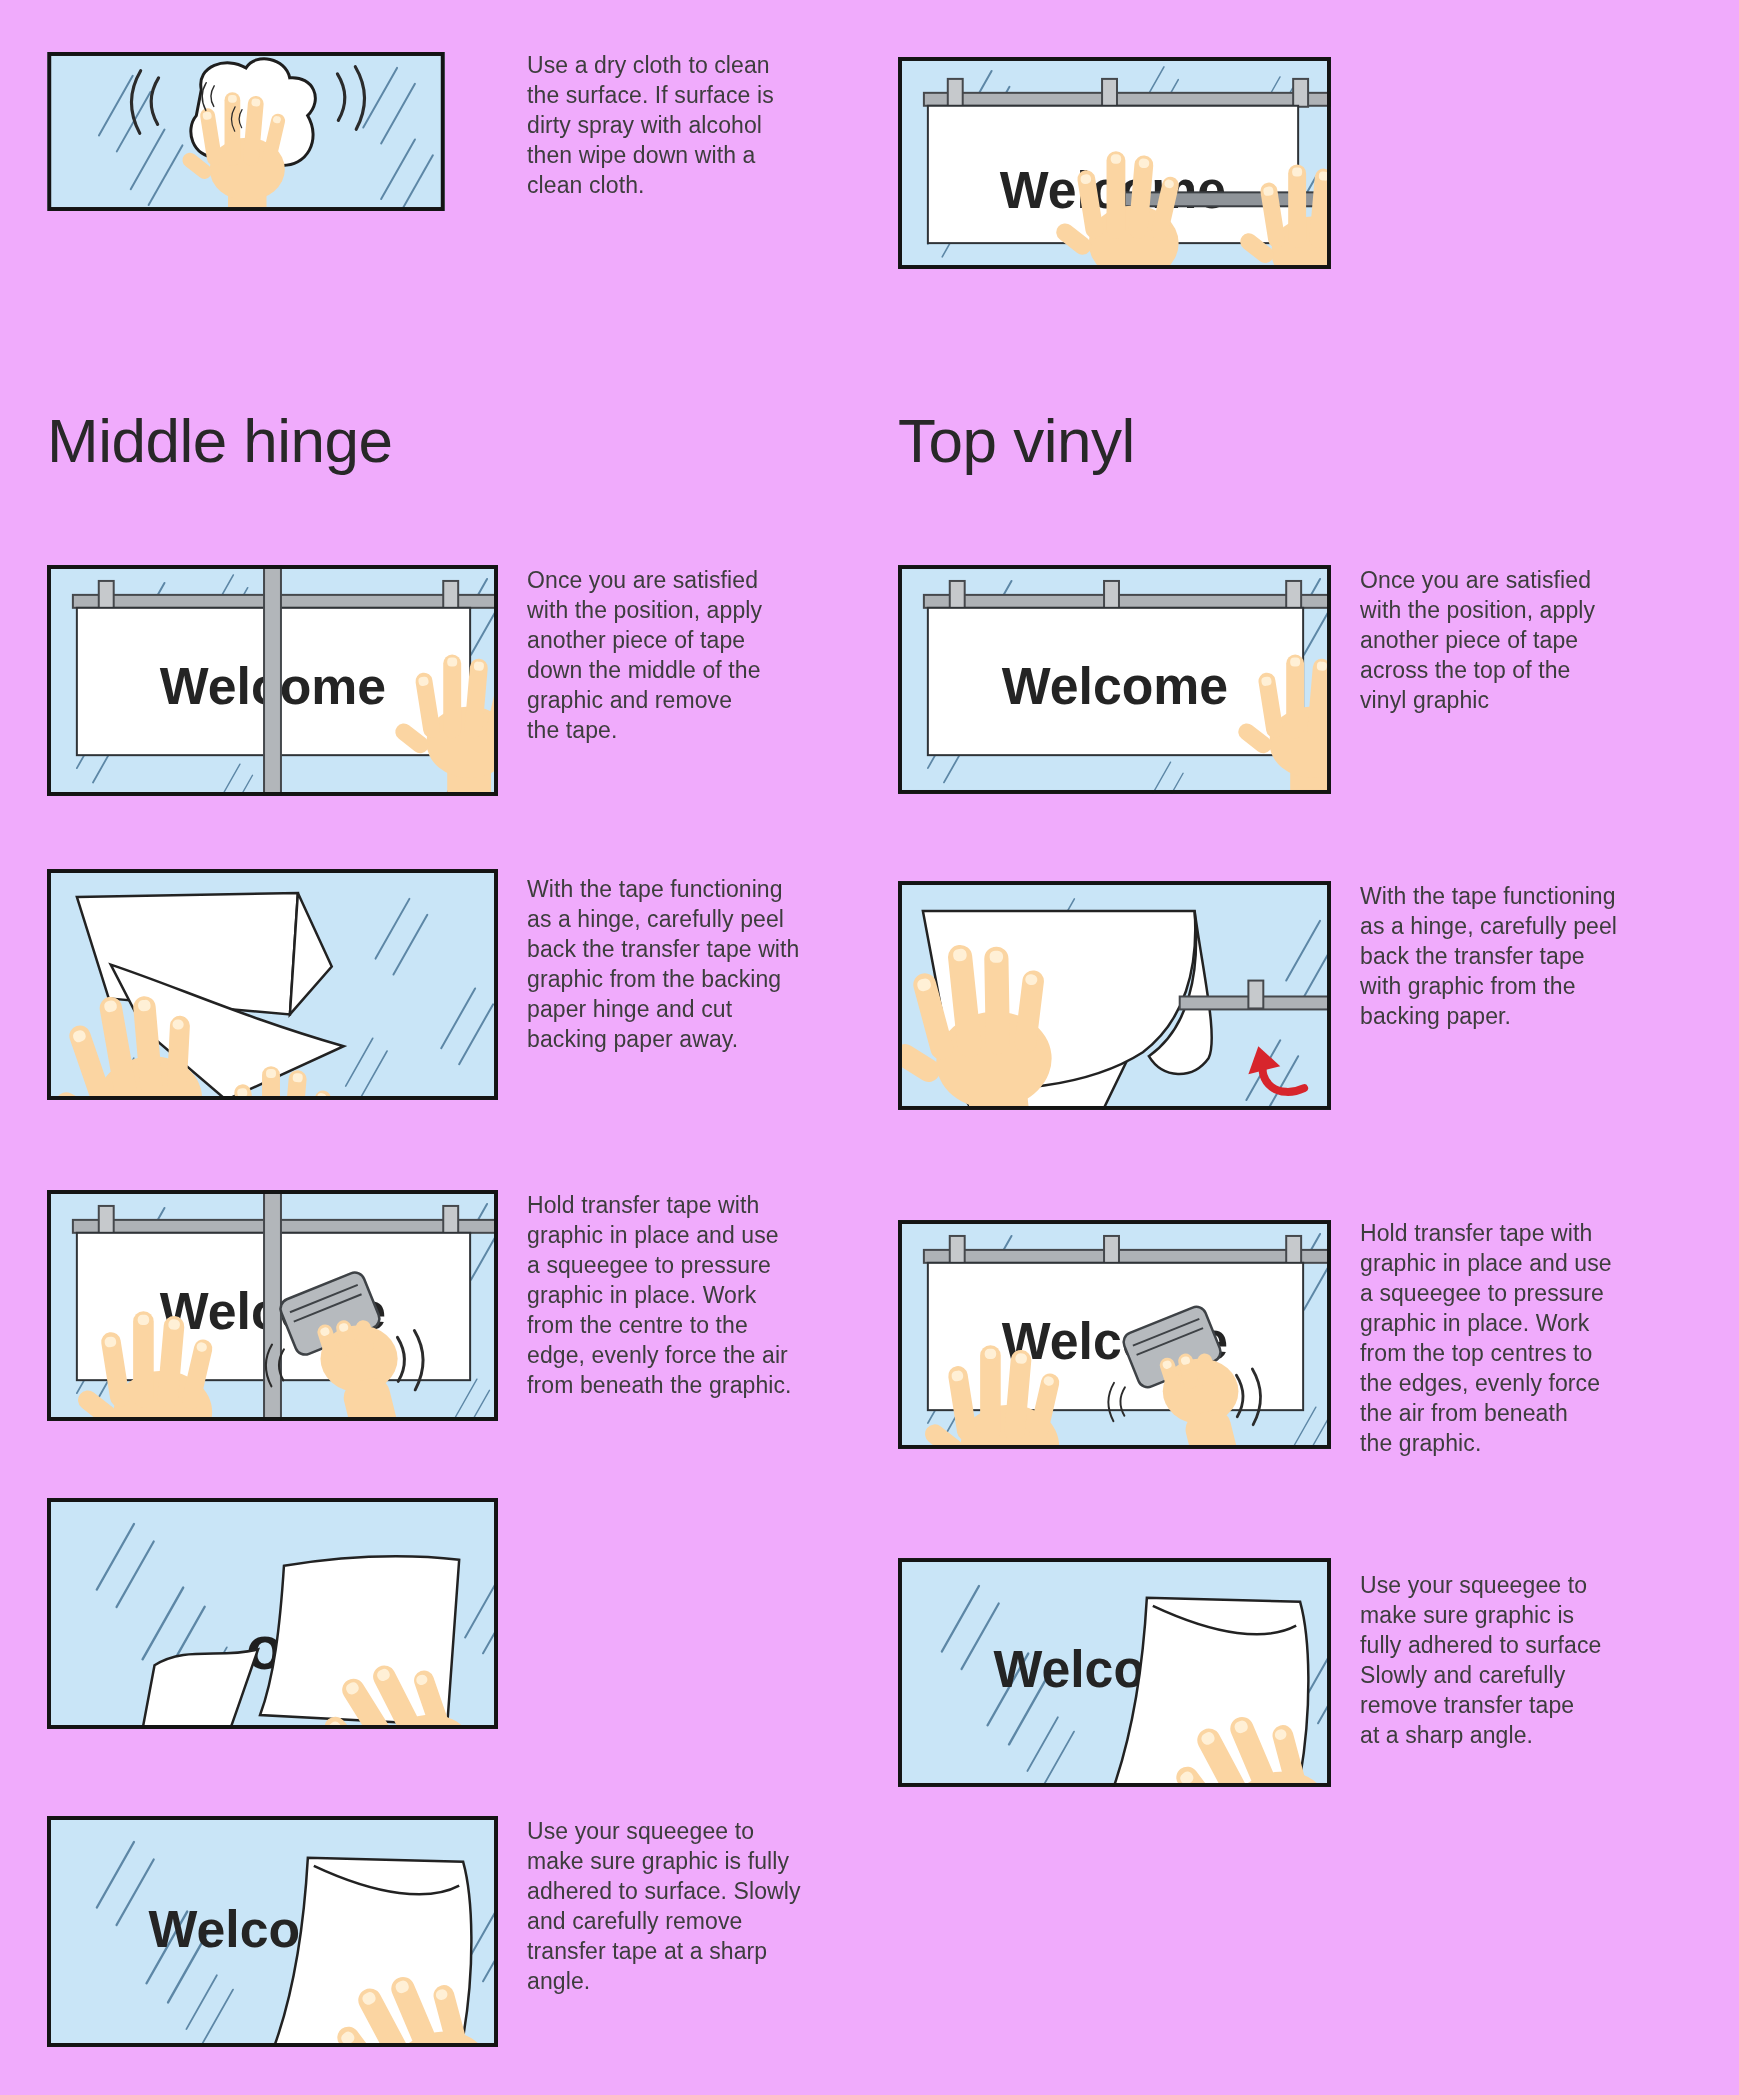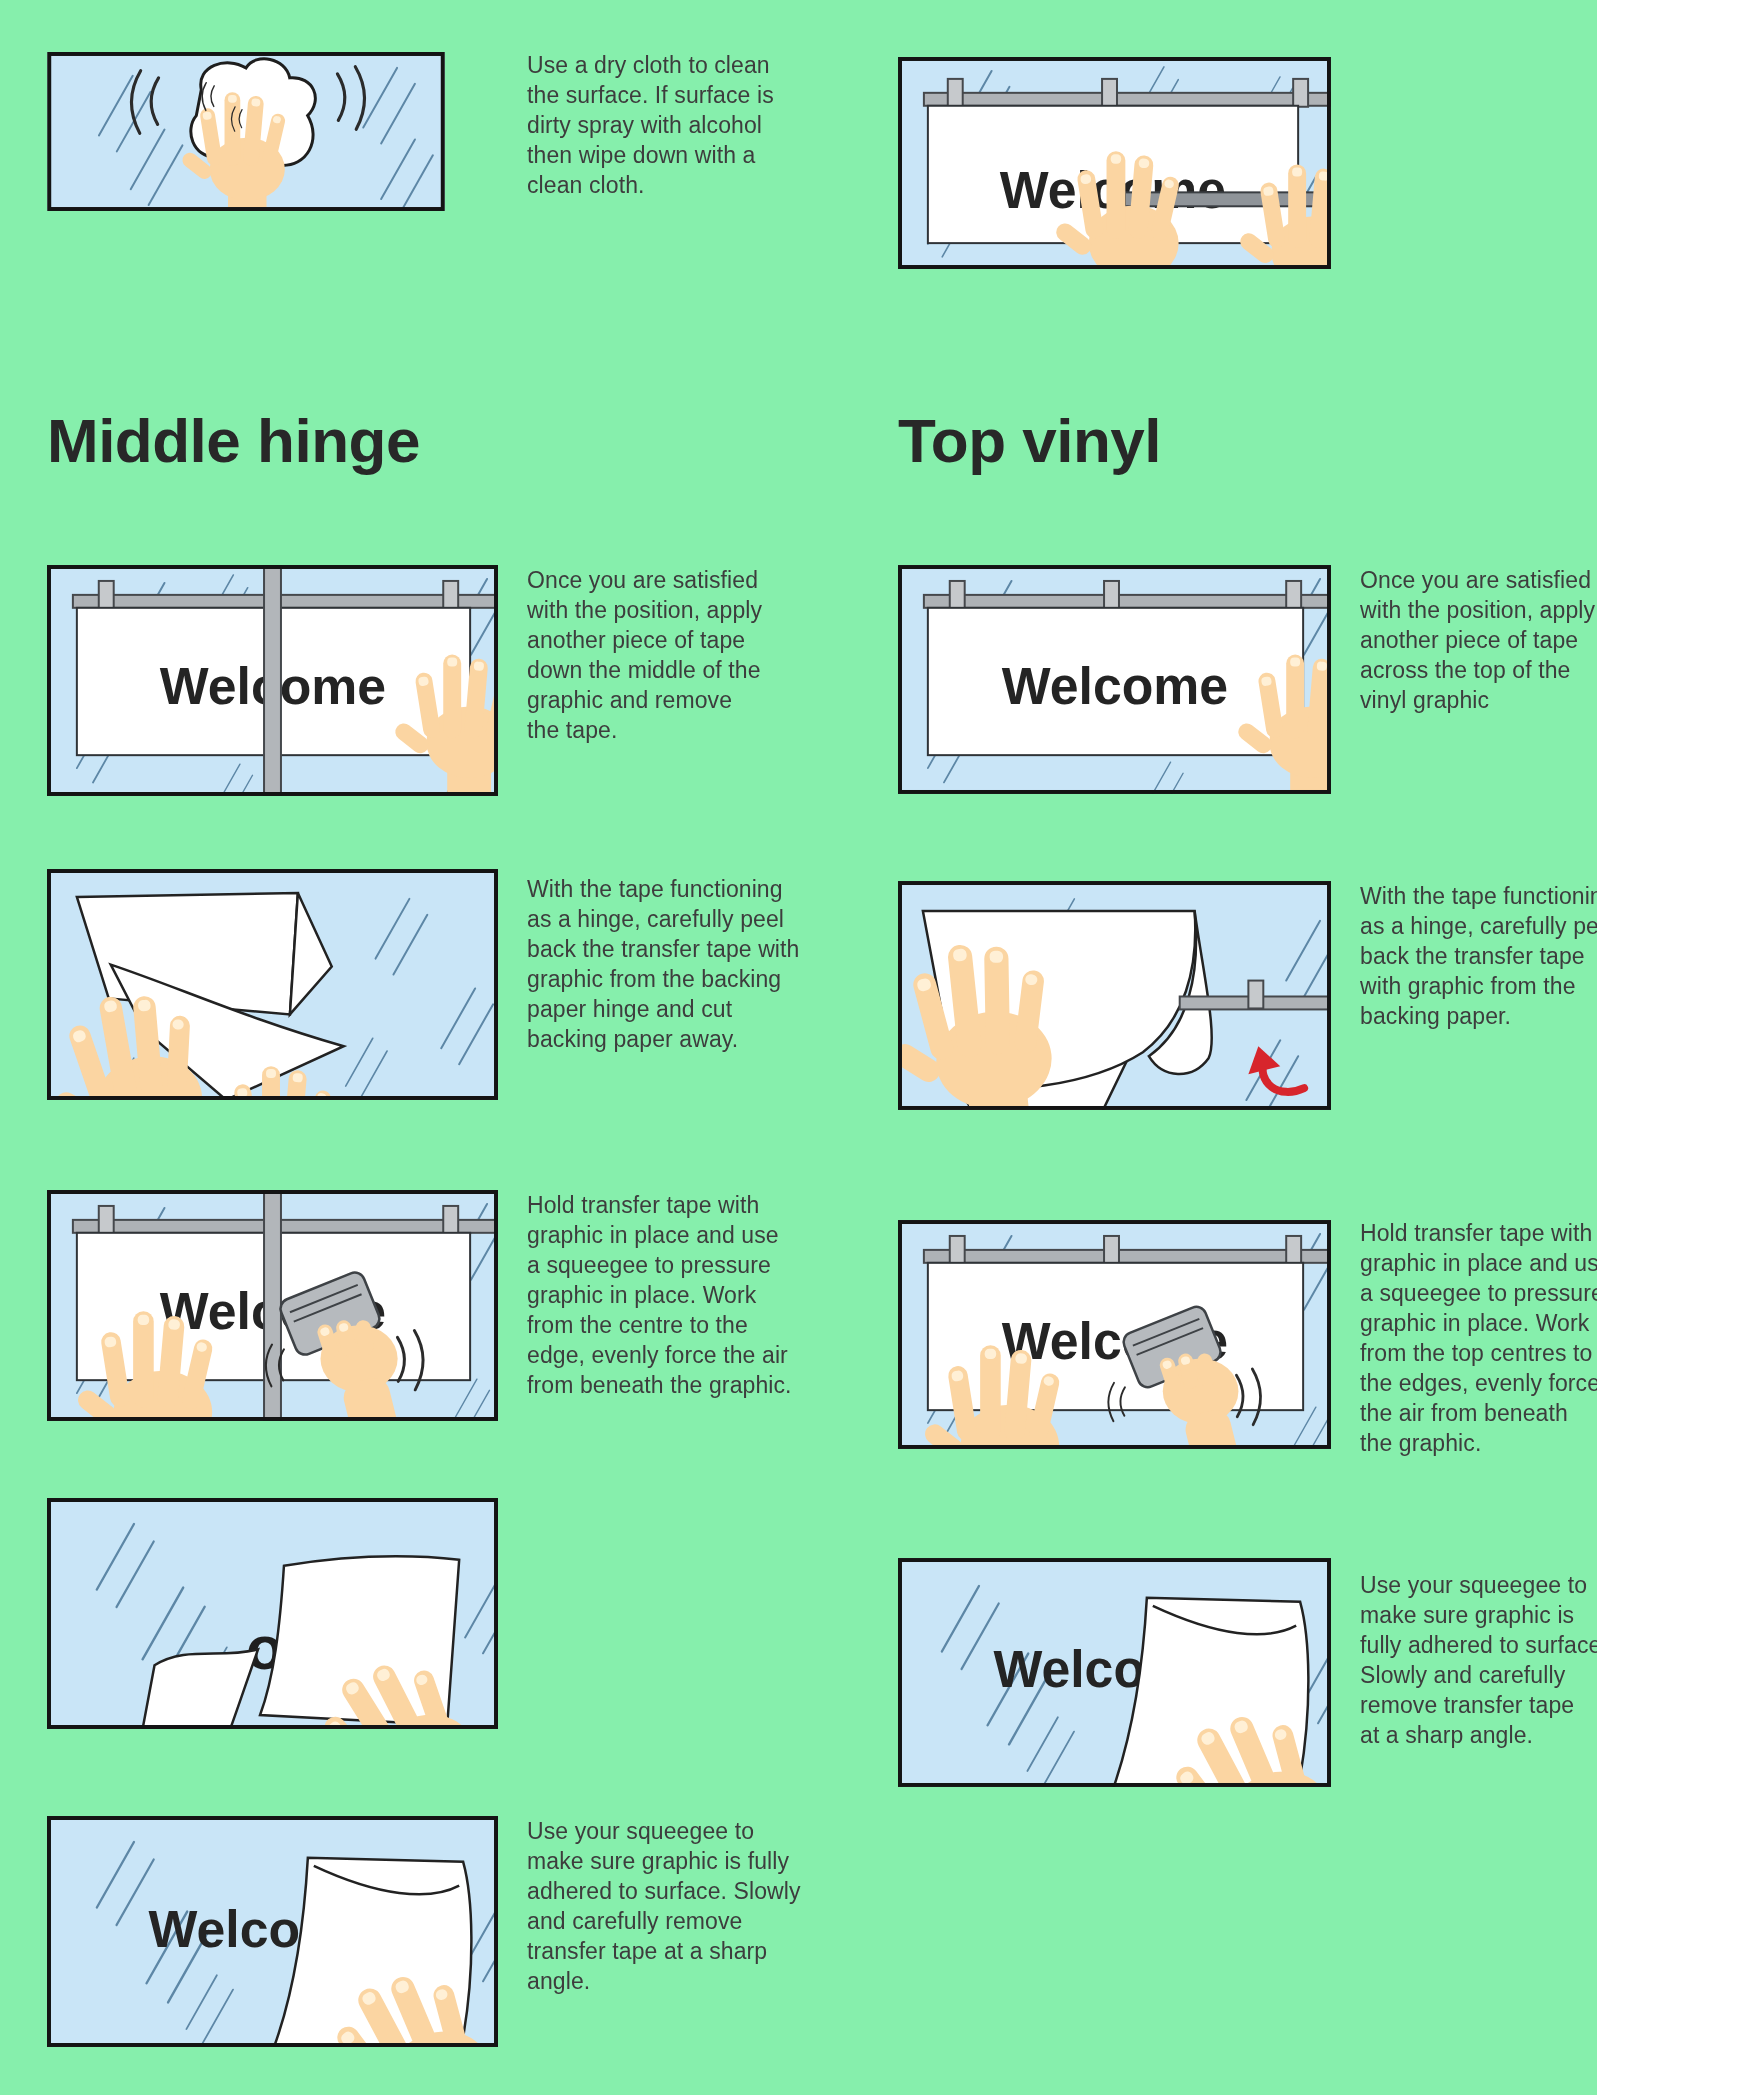--- a/index.html
+++ b/index.html
@@ -1,22 +1,22 @@
 <!DOCTYPE html>
 <html><head>
 <meta charset="utf-8">
 <style>
   html,body { margin:0; padding:0; background:#ffffff; }
-  .page { position:relative; width:1597px; height:2095px; background:#86efac;
+  .page { position:relative; width:1739px; height:2095px; background:#f0abfc;
           font-family:"Liberation Sans", sans-serif; overflow:hidden; }
   .panel { position:absolute; margin:0; padding:0; }
   .panel svg { display:block; }
   .step-text { position:absolute; margin:0; font-size:23px; line-height:30px;
                color:#3d3d3d; white-space:pre-line; letter-spacing:0.1px; }
-  .heading { position:absolute; margin:0; font-size:62px; font-weight:700;
+  .heading { position:absolute; margin:0; font-size:62px; font-weight:400;
              color:#282828; letter-spacing:-0.5px; line-height:70px; }
   .sign-text { font-family:"Liberation Sans", sans-serif; font-weight:700;
                font-size:52px; fill:#242424; }
   .letter-o { font-family:"Liberation Sans", sans-serif; font-weight:700;
               font-size:62px; fill:#1f1f1f; }
 </style>
 </head>
 <body>
 
 <svg width="0" height="0" style="position:absolute" aria-hidden="true">

